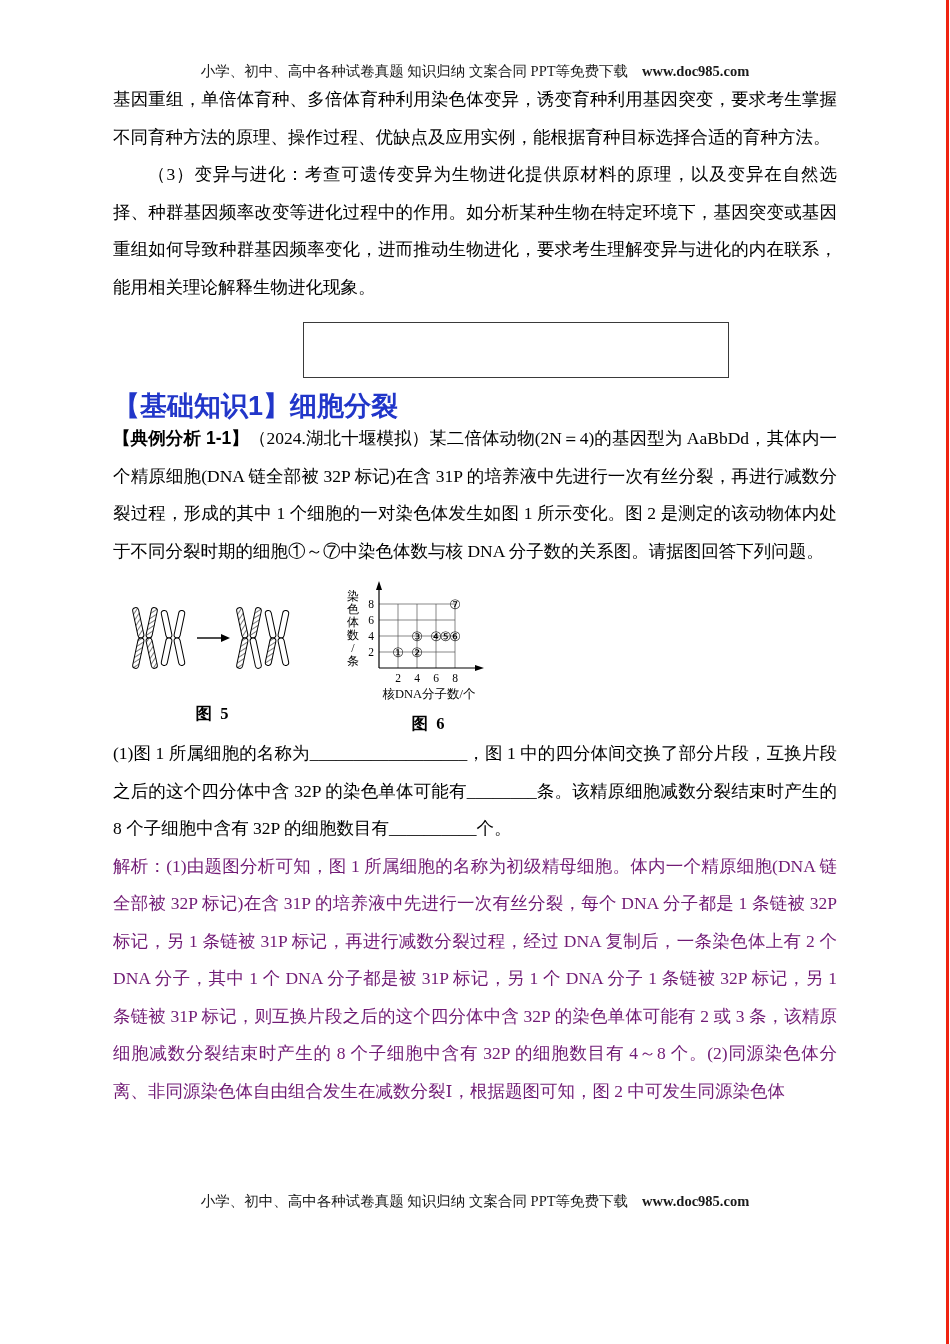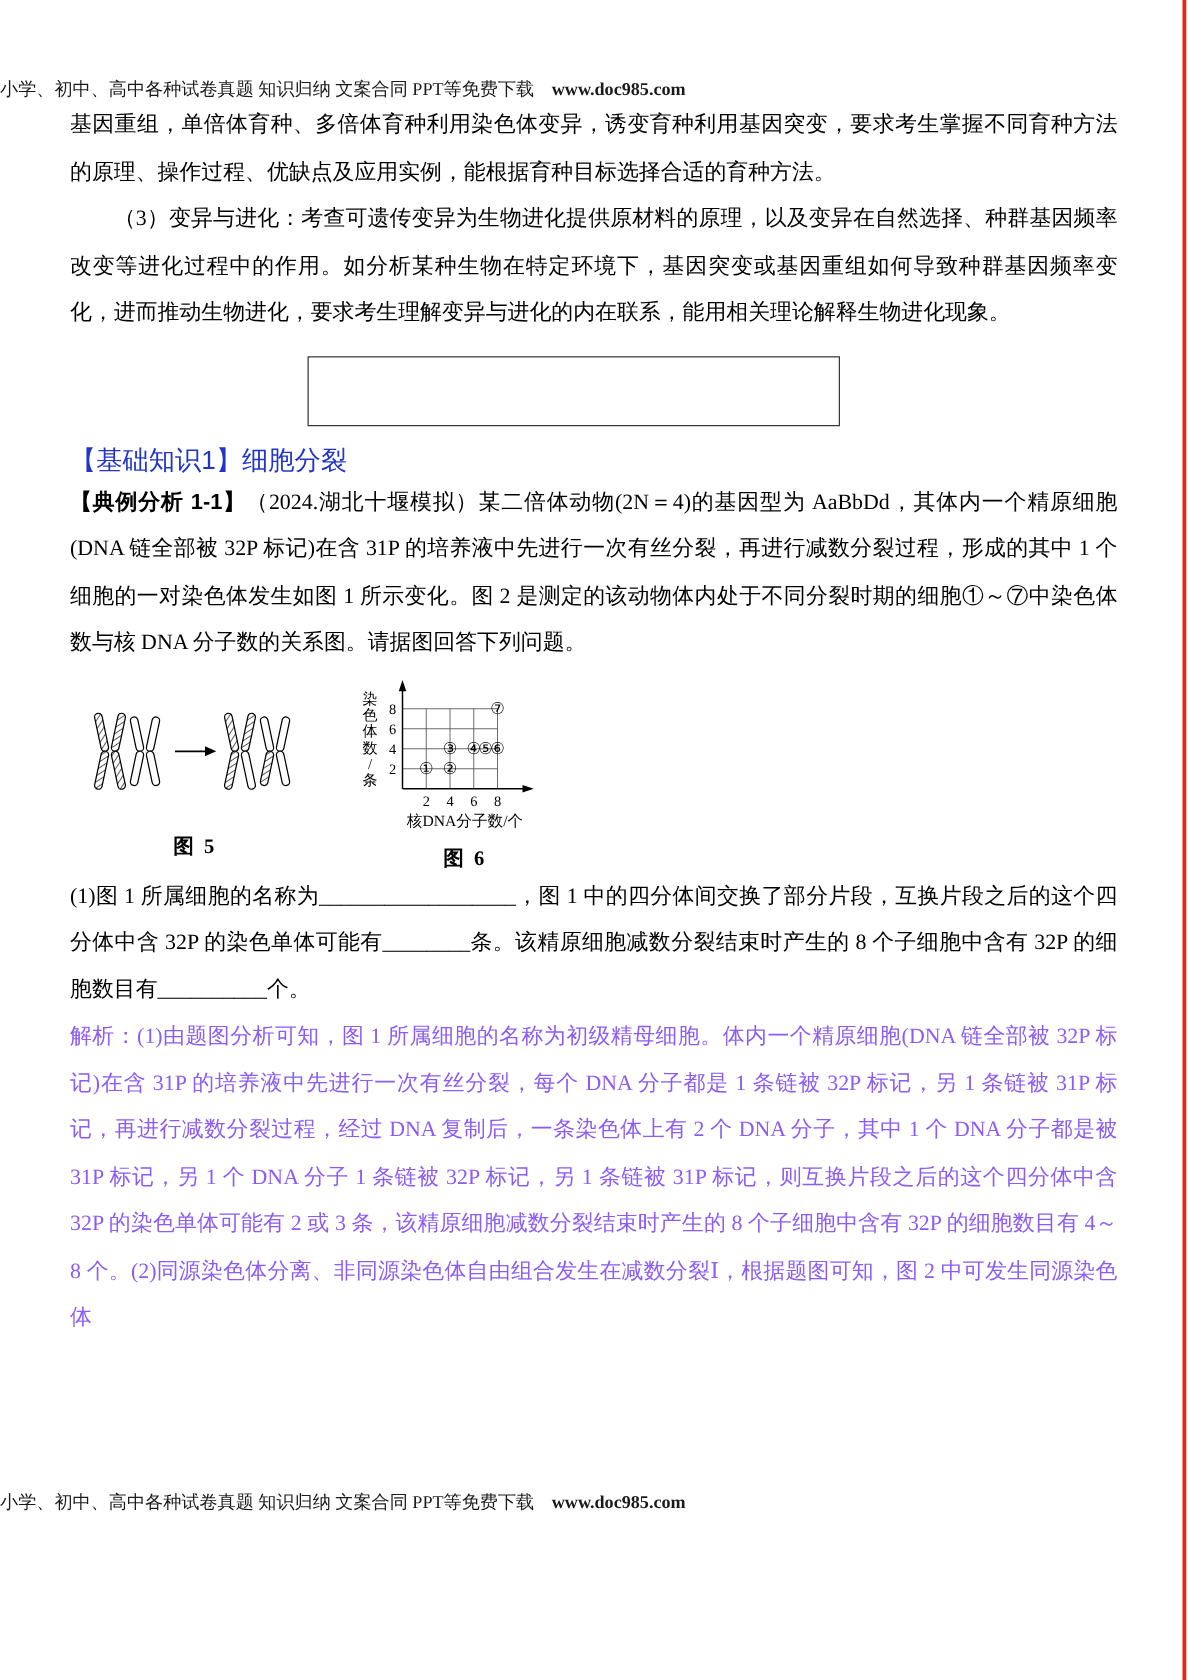--- a/index.html
+++ b/index.html
@@ -2,40 +2,40 @@
 <html><head>
 <meta charset="utf-8">
 <style>
   html,body{margin:0;padding:0;}
   body{
     width:950px;height:1344px;position:relative;background:#ffffff;color:#000;
     font-family:"Liberation Serif","DejaVu Serif",serif;overflow:hidden;
   }
   .edge-line{position:absolute;top:0;right:1px;width:3px;height:1344px;background:#f02311;}
   .header,.footer{
-    width:100%;font-size:14.5px;color:#1a1a1a;
+    width:100%;text-align:center;font-size:14.5px;color:#1a1a1a;
     font-family:"Liberation Serif","DejaVu Serif",serif;
   }
   .header{padding-top:62px;}
   .footer{position:absolute;top:1192px;left:0;}
   .site{font-weight:bold;margin-left:14px;}
-  .content{padding:0 56px;}
+  .content{padding:0 113px;}
   p.body-text{font-size:17.5px;line-height:37.5px;text-align:justify;margin:0;}
   .mt40{margin-top:40px;} .mt6{margin-top:6px;} .mt4{margin-top:4px;} .mt22{margin-top:22px;}
   .indent2{text-indent:2em;}
   .empty-box{width:424px;height:54px;border:1.6px solid #3a3a3a;margin:16px 0 0 190px;background:#fff;}
   .section-title{
-    color:#2136c9;font-weight:normal;font-size:21px;line-height:28px;margin:14px 0 0 0;
+    color:#2136c9;font-weight:bold;font-size:27px;line-height:28px;margin:14px 0 0 0;
     font-family:"Liberation Sans","DejaVu Sans",sans-serif;
   }
   .example-label{font-weight:bold;font-family:"Liberation Sans","DejaVu Sans",sans-serif;}
   .figure-row{display:flex;align-items:flex-start;margin:6px 0 0 2px;gap:28px;}
   .fig-block{display:flex;flex-direction:column;align-items:center;}
   .fig-caption{font-size:16.5px;margin-top:2px;letter-spacing:2px;font-weight:bold;}
-  .analysis{color:#8b5cf6;}
+  .analysis{color:#701a75;}
   svg text{font-family:"Liberation Serif","DejaVu Serif",serif;fill:#000;}
 </style>
 </head>
 <body>
 
 <div class="edge-line"></div>
 
 <div class="header">
   <span>小学、初中、高中各种试卷真题 知识归纳 文案合同 PPT等免费下载</span><span class="site">www.doc985.com</span>
 </div>

